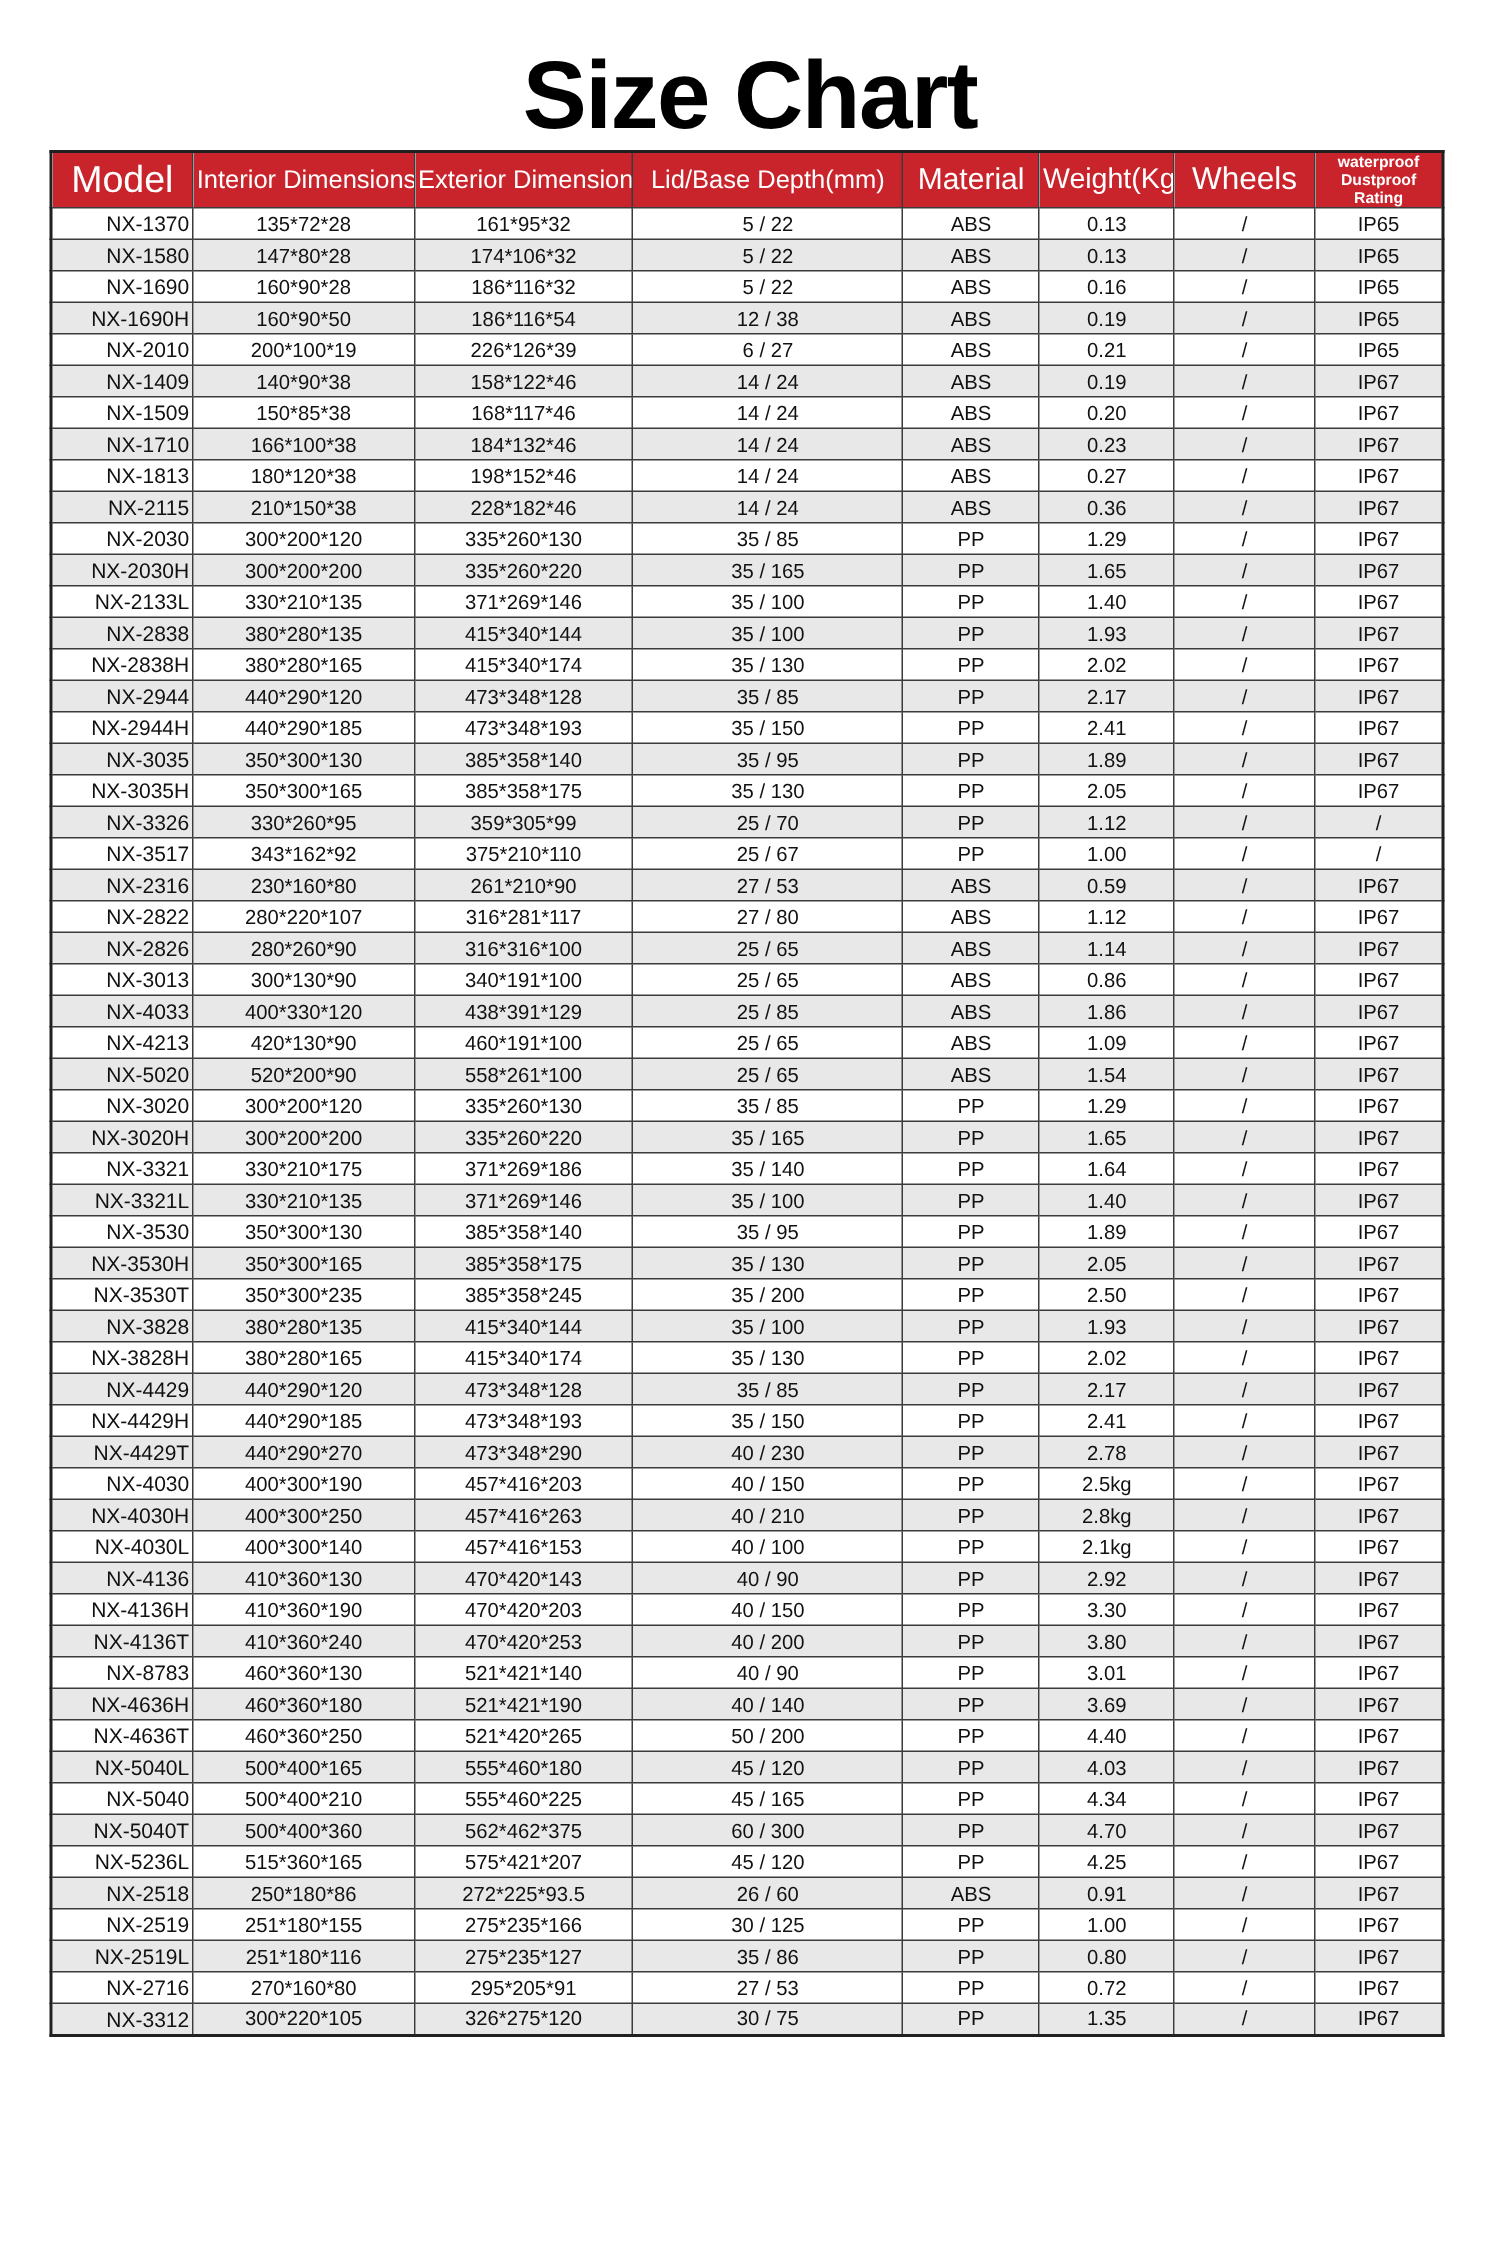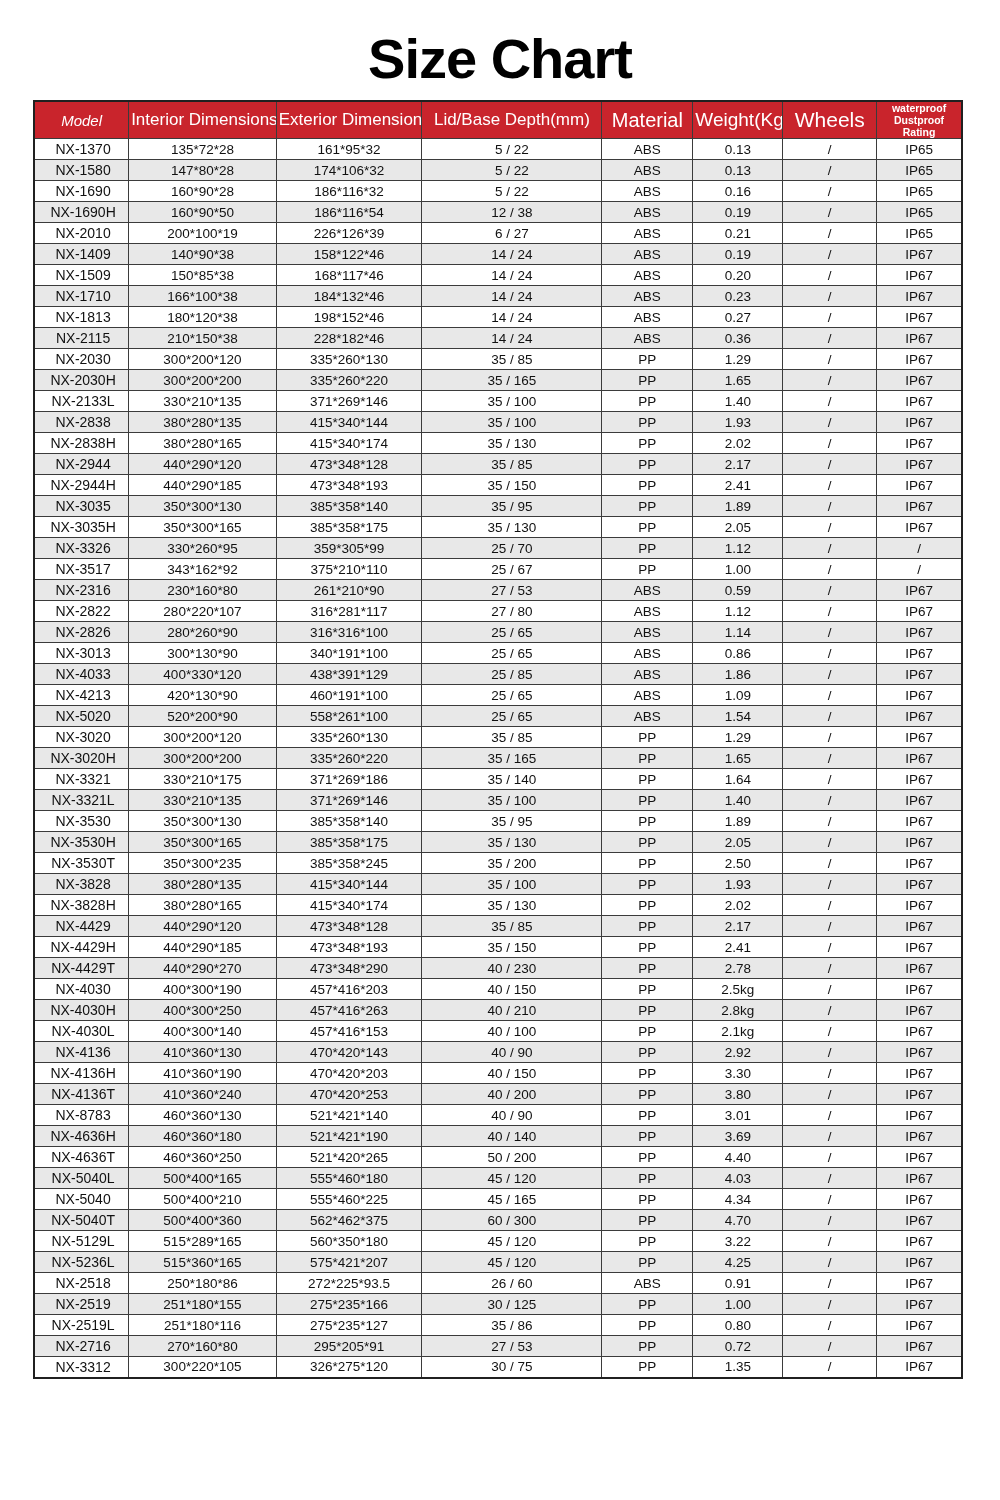--- a/index.html
+++ b/index.html
@@ -13,21 +13,21 @@
   *{margin:0;padding:0;box-sizing:border-box;}
   html,body{background:#ffffff;}
   body{
     width:1000px;height:1500px;
     font-family:"Liberation Sans","DejaVu Sans",sans-serif;
     color:var(--text);
     position:relative;
   }
   .page-title{
     text-align:center;
-    font-size:56px;
+    font-size:64px;
     font-weight:600;
     letter-spacing:-1px;
     padding-top:26px;
     height:84px;
     color:#000000;
   }
   table.size-chart{
     position:absolute;
     left:33px;
     top:100px;
@@ -43,41 +43,41 @@
     overflow:hidden;
     white-space:nowrap;
   }
   thead th{
     background:var(--header-bg);
     color:var(--header-text);
     font-weight:400;
     height:28px;
     padding:0 2px;
   }
-  thead th.col0{font-size:15px;font-style:italic;}
+  thead th.col0{font-size:25px;}
   thead th.col1,thead th.col2{font-size:17px;}
   thead th.col3{font-size:17px;}
   thead th.col4{font-size:20px;}
   thead th.col5{font-size:19px;}
   thead th.col6{font-size:21px;}
   thead th.col7{
     font-size:10.5px;
     line-height:1.15;
     white-space:pre-line;
     font-weight:700;
   }
   tbody td{
     height:21px;
     font-size:13.5px;
     background:var(--row-bg);
     padding:0 2px;
   }
   tbody tr:nth-child(even) td{background:var(--row-alt-bg);}
   tbody td.col0{
-    text-align:center;
+    text-align:right;
     padding-left:5px;
     font-size:14px;
   }
   
   .col0{width:10.2%;}
   .col1{width:15.9%;}
   .col2{width:15.7%;}
   .col3{width:19.4%;}
   .col4{width:9.8%;}
   .col5{width:9.7%;}
@@ -618,30 +618,20 @@
         <td class="col0">NX-5040T</td>
         <td class="col1">500*400*360</td>
         <td class="col2">562*462*375</td>
         <td class="col3">60 / 300</td>
         <td class="col4">PP</td>
         <td class="col5">4.70</td>
         <td class="col6">/</td>
         <td class="col7">IP67</td>
       </tr>
       <tr>
-        <td class="col0">NX-5129L</td>
-        <td class="col1">515*289*165</td>
-        <td class="col2">560*350*180</td>
-        <td class="col3">45 / 120</td>
-        <td class="col4">PP</td>
-        <td class="col5">3.22</td>
-        <td class="col6">/</td>
-        <td class="col7">IP67</td>
-      </tr>
-      <tr>
         <td class="col0">NX-5236L</td>
         <td class="col1">515*360*165</td>
         <td class="col2">575*421*207</td>
         <td class="col3">45 / 120</td>
         <td class="col4">PP</td>
         <td class="col5">4.25</td>
         <td class="col6">/</td>
         <td class="col7">IP67</td>
       </tr>
       <tr>

